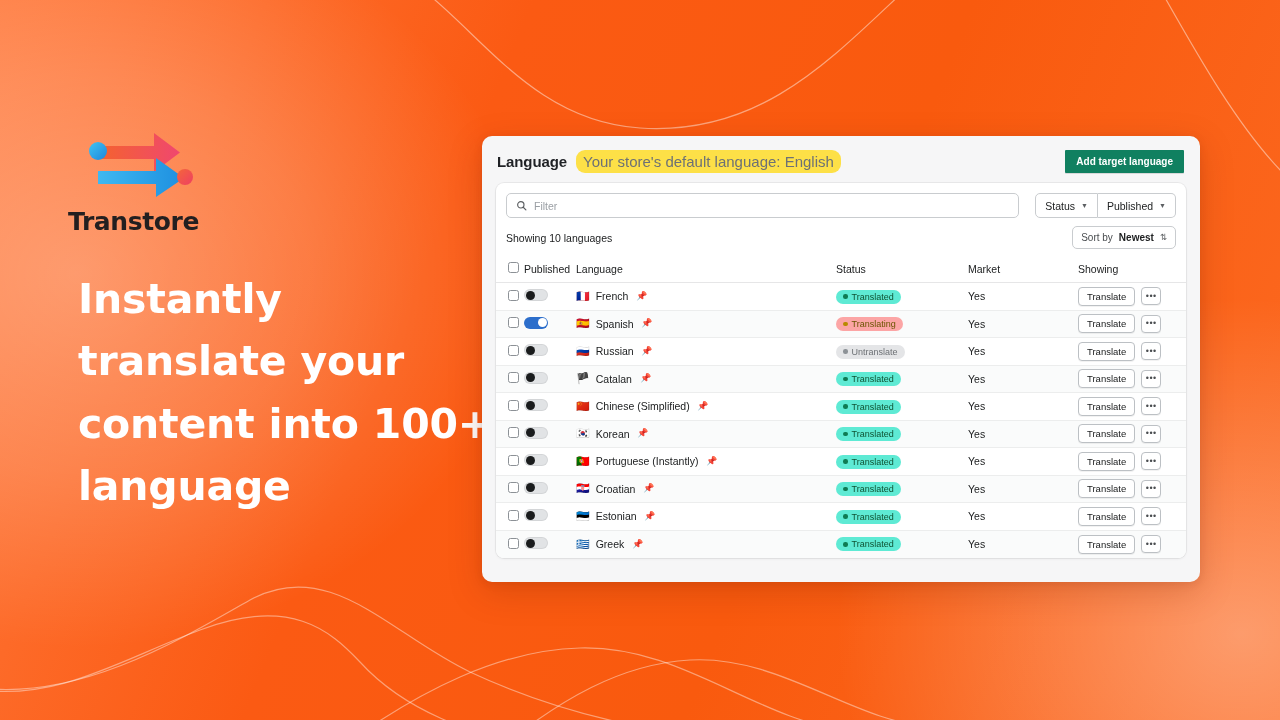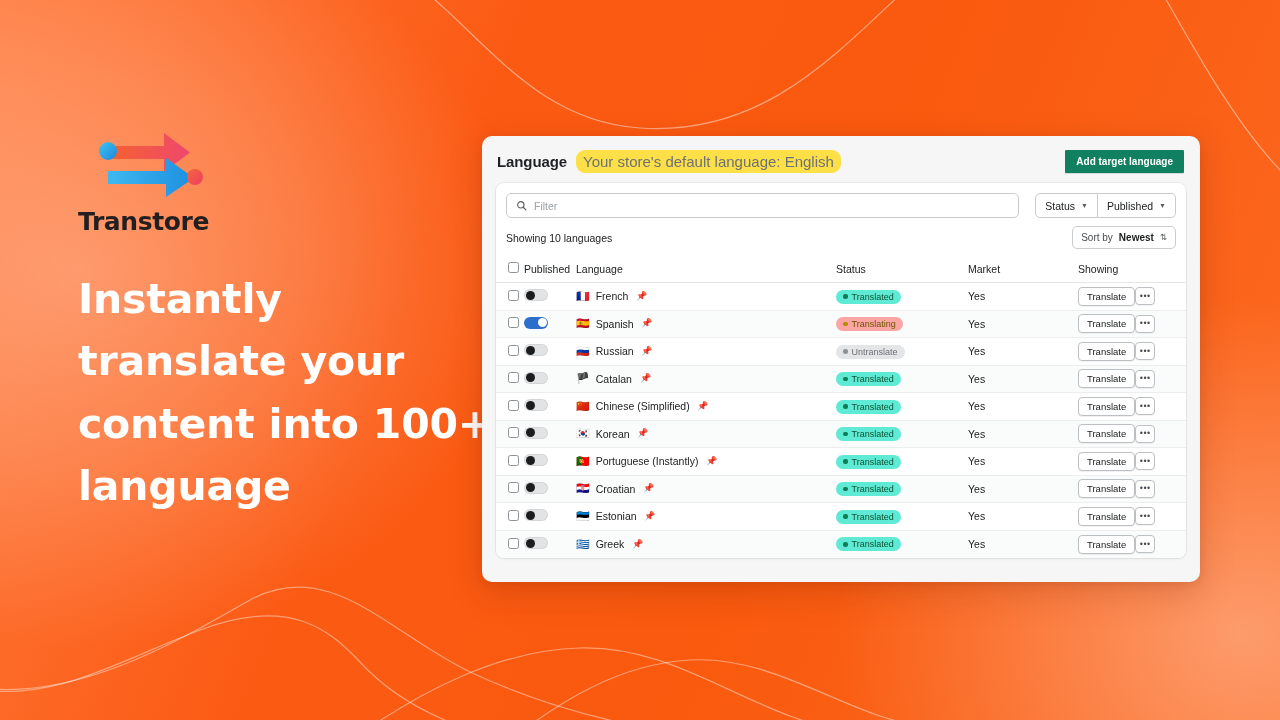--- a/index.html
+++ b/index.html
@@ -15,21 +15,21 @@
     position:absolute; inset:0;
     background:
       radial-gradient(ellipse 620px 520px at 6% 38%, rgba(255,255,255,0.30) 0%, rgba(255,255,255,0.17) 38%, rgba(255,255,255,0.0) 72%),
       radial-gradient(ellipse 520px 430px at 97% 88%, rgba(255,255,255,0.34) 0%, rgba(255,255,255,0.14) 45%, rgba(255,255,255,0.0) 78%),
       linear-gradient(112deg,#ff7a3d 0%, #fb5a13 34%, #f95a0e 62%, #fc6a22 100%);
   }
   .bg-waves{ position:absolute; inset:0; }
 
   
   .logo-wrap{
-    position:absolute; left:78px; top:128px; width:200px;
+    position:absolute; left:68px; top:128px; width:200px;
   }
   .logo-mark{ width:118px; height:70px; margin-left:16px; display:block; }
   .logo-text{
     font-family:"DejaVu Sans", sans-serif;
     font-weight:700; font-size:25px; letter-spacing:-0.4px;
     color:#231f20; margin-top:9px; padding-left:0px;
   }
 
   
   .headline{
@@ -171,21 +171,21 @@
     font-size:9px; padding:2px 7px; border-radius:9px; white-space:nowrap;
   }
   .badge .dot{ width:4.5px; height:4.5px; border-radius:50%; display:inline-block; }
   .badge.translated{ background:#5eead4; color:#0f5132; }
   .badge.translated .dot{ background:#0f7b53; }
   .badge.translating{ background:#fca5a5; color:#6b5400; }
   .badge.translating .dot{ background:#b98900; }
   .badge.untranslate{ background:#e4e5e7; color:#6d7175; }
   .badge.untranslate .dot{ background:#8c9196; }
 
-  .action-cell{ display:flex; align-items:center; justify-content:flex-start; }
+  .action-cell{ display:flex; align-items:center; gap:6px; justify-content:flex-start; }
   .btn-translate{
     border:1px solid #bcc0c4; border-radius:4px; background:#fff;
     font-family:"Liberation Sans", sans-serif;
     font-size:9.5px; color:#202223; padding:3px 8px; cursor:pointer;
     box-shadow:0 1px 0 rgba(0,0,0,0.05);
   }
   .btn-more{
     border:1px solid #bcc0c4; border-radius:4px; background:#fff;
     width:20px; height:18px; cursor:pointer;
     display:flex; align-items:center; justify-content:center;

